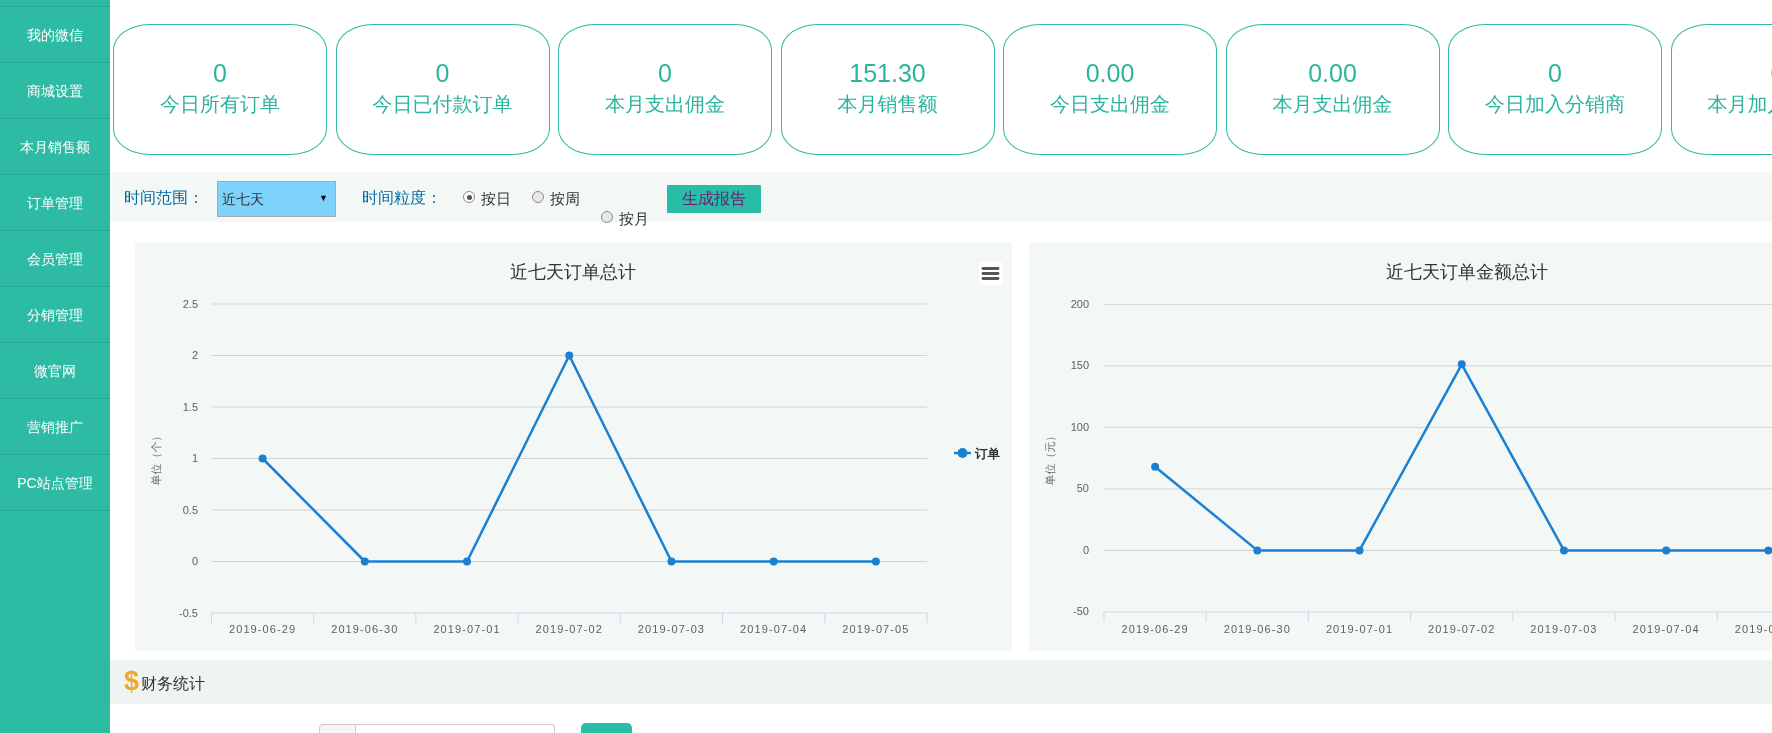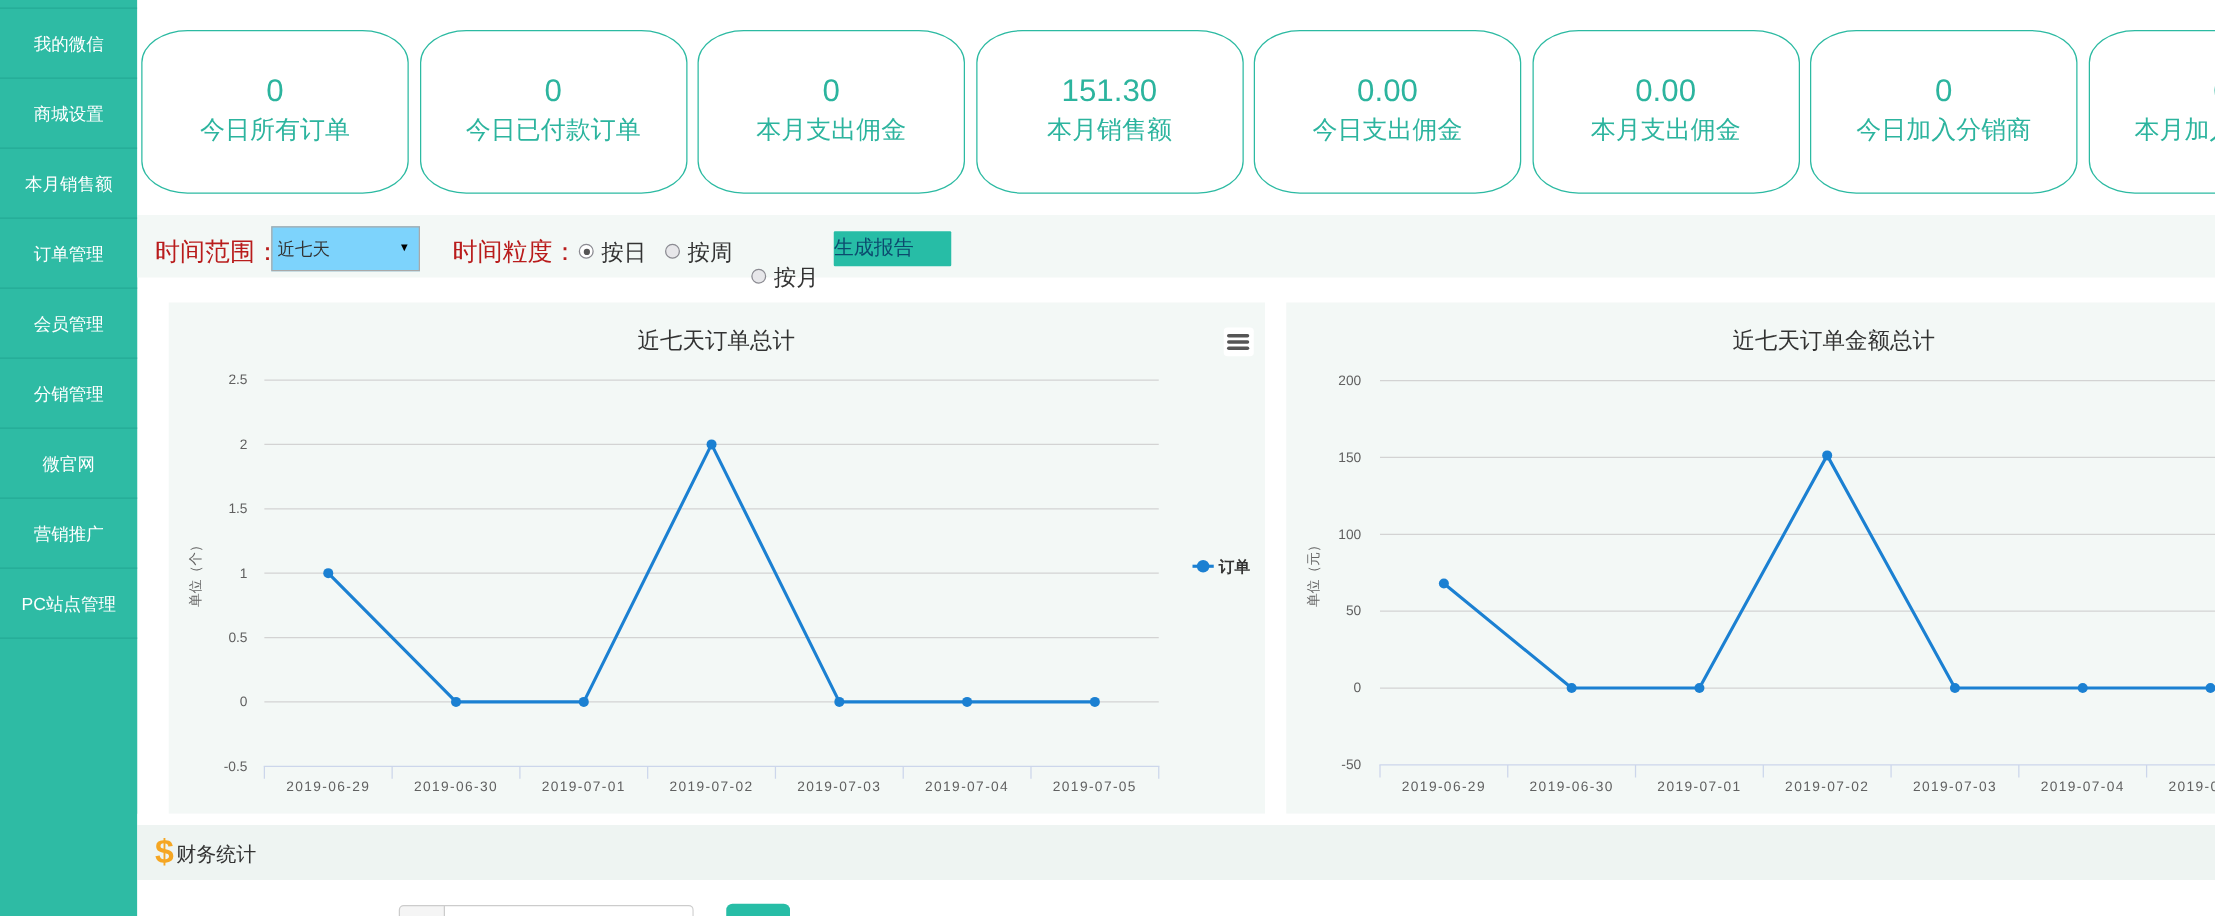--- a/index.html
+++ b/index.html
@@ -11,29 +11,29 @@
 #sidebar .stub { height:7px; border-bottom:1px solid #24aa95; }
 
 #content { position:absolute; left:110px; top:0; width:1662px; height:733px; background:#fff; }
 
 #cards { position:absolute; left:0; top:0; width:1662px; height:172px; background:#fff; }
 .card { position:absolute; top:23.5px; width:214px; height:131px; border:1px solid #2cbaa2; border-radius:37px/26px; background:#fff; text-align:center; }
 .card .num { margin-top:34px; font-size:25px; line-height:29px; color:#2cb49e; }
 .card .lbl { margin-top:7px; font-size:20px; line-height:19px; color:#2cb49e; }
 
 #filter { position:absolute; left:0; top:172px; width:1662px; height:50px; background:#f3f8f6; }
-#filter .lab { position:absolute; top:16px; font-size:20px; color:#b91c1c; }
+#filter .lab { position:absolute; top:16px; font-size:16px; color:#0369a1; }
 #fl1 { left:14px; } #fl2 { left:252px; }
 #sel { position:absolute; left:107px; top:9px; width:119px; height:36px; background:#7dd3fc; border:1px solid #a9a9a9; font-size:14px; color:#333; line-height:34px; padding-left:4px; border-radius:0; }
 #sel .arr { position:absolute; right:7px; top:-1px; font-size:9px; color:#000; }
-.radio { position:absolute; top:18px; height:16px; font-size:18px; color:#333; }
+.radio { position:absolute; top:18px; height:16px; font-size:15px; color:#333; }
 .radio .rc { display:inline-block; width:12px; height:12px; border:1px solid #8b8b92; border-radius:50%; background:#e7e7ea; vertical-align:1px; margin-right:6px; position:relative; }
 .radio .rc.on { background:#fff; }
 .radio .rc.on::after { content:""; position:absolute; left:2.5px; top:2.5px; width:5px; height:5px; border-radius:50%; background:#555; }
-#btn-report { position:absolute; left:557px; top:13px; width:94px; height:28px; background:#27bda6; color:#0c4a6e; font-size:16px; line-height:28px; border-radius:1px; }
+#btn-report { position:absolute; left:557px; top:13px; width:94px; height:28px; background:#27bda6; color:#701a75; font-size:16px; text-align:center; line-height:28px; border-radius:1px; }
 
 #charts { position:absolute; left:17px; top:242px; width:1662px; height:409px; background:#fff; }
 .chartcard { position:absolute; top:0; width:877px; height:409px; background:#f3f8f6; }
 #chart1 { left:8px; }
 #chart2 { left:902px; }
 
 #gap1 { position:absolute; left:0; top:651px; width:1662px; height:9px; background:#fff; }
 #finbar { position:absolute; left:0; top:660px; width:1662px; height:44px; background:#eef4f2; }
 #finbar .dollar { position:absolute; left:14px; top:6px; font-size:27px; font-weight:bold; color:#f5a623; }
 #finbar .txt { position:absolute; left:31px; top:13.5px; font-size:16px; color:#333; }

